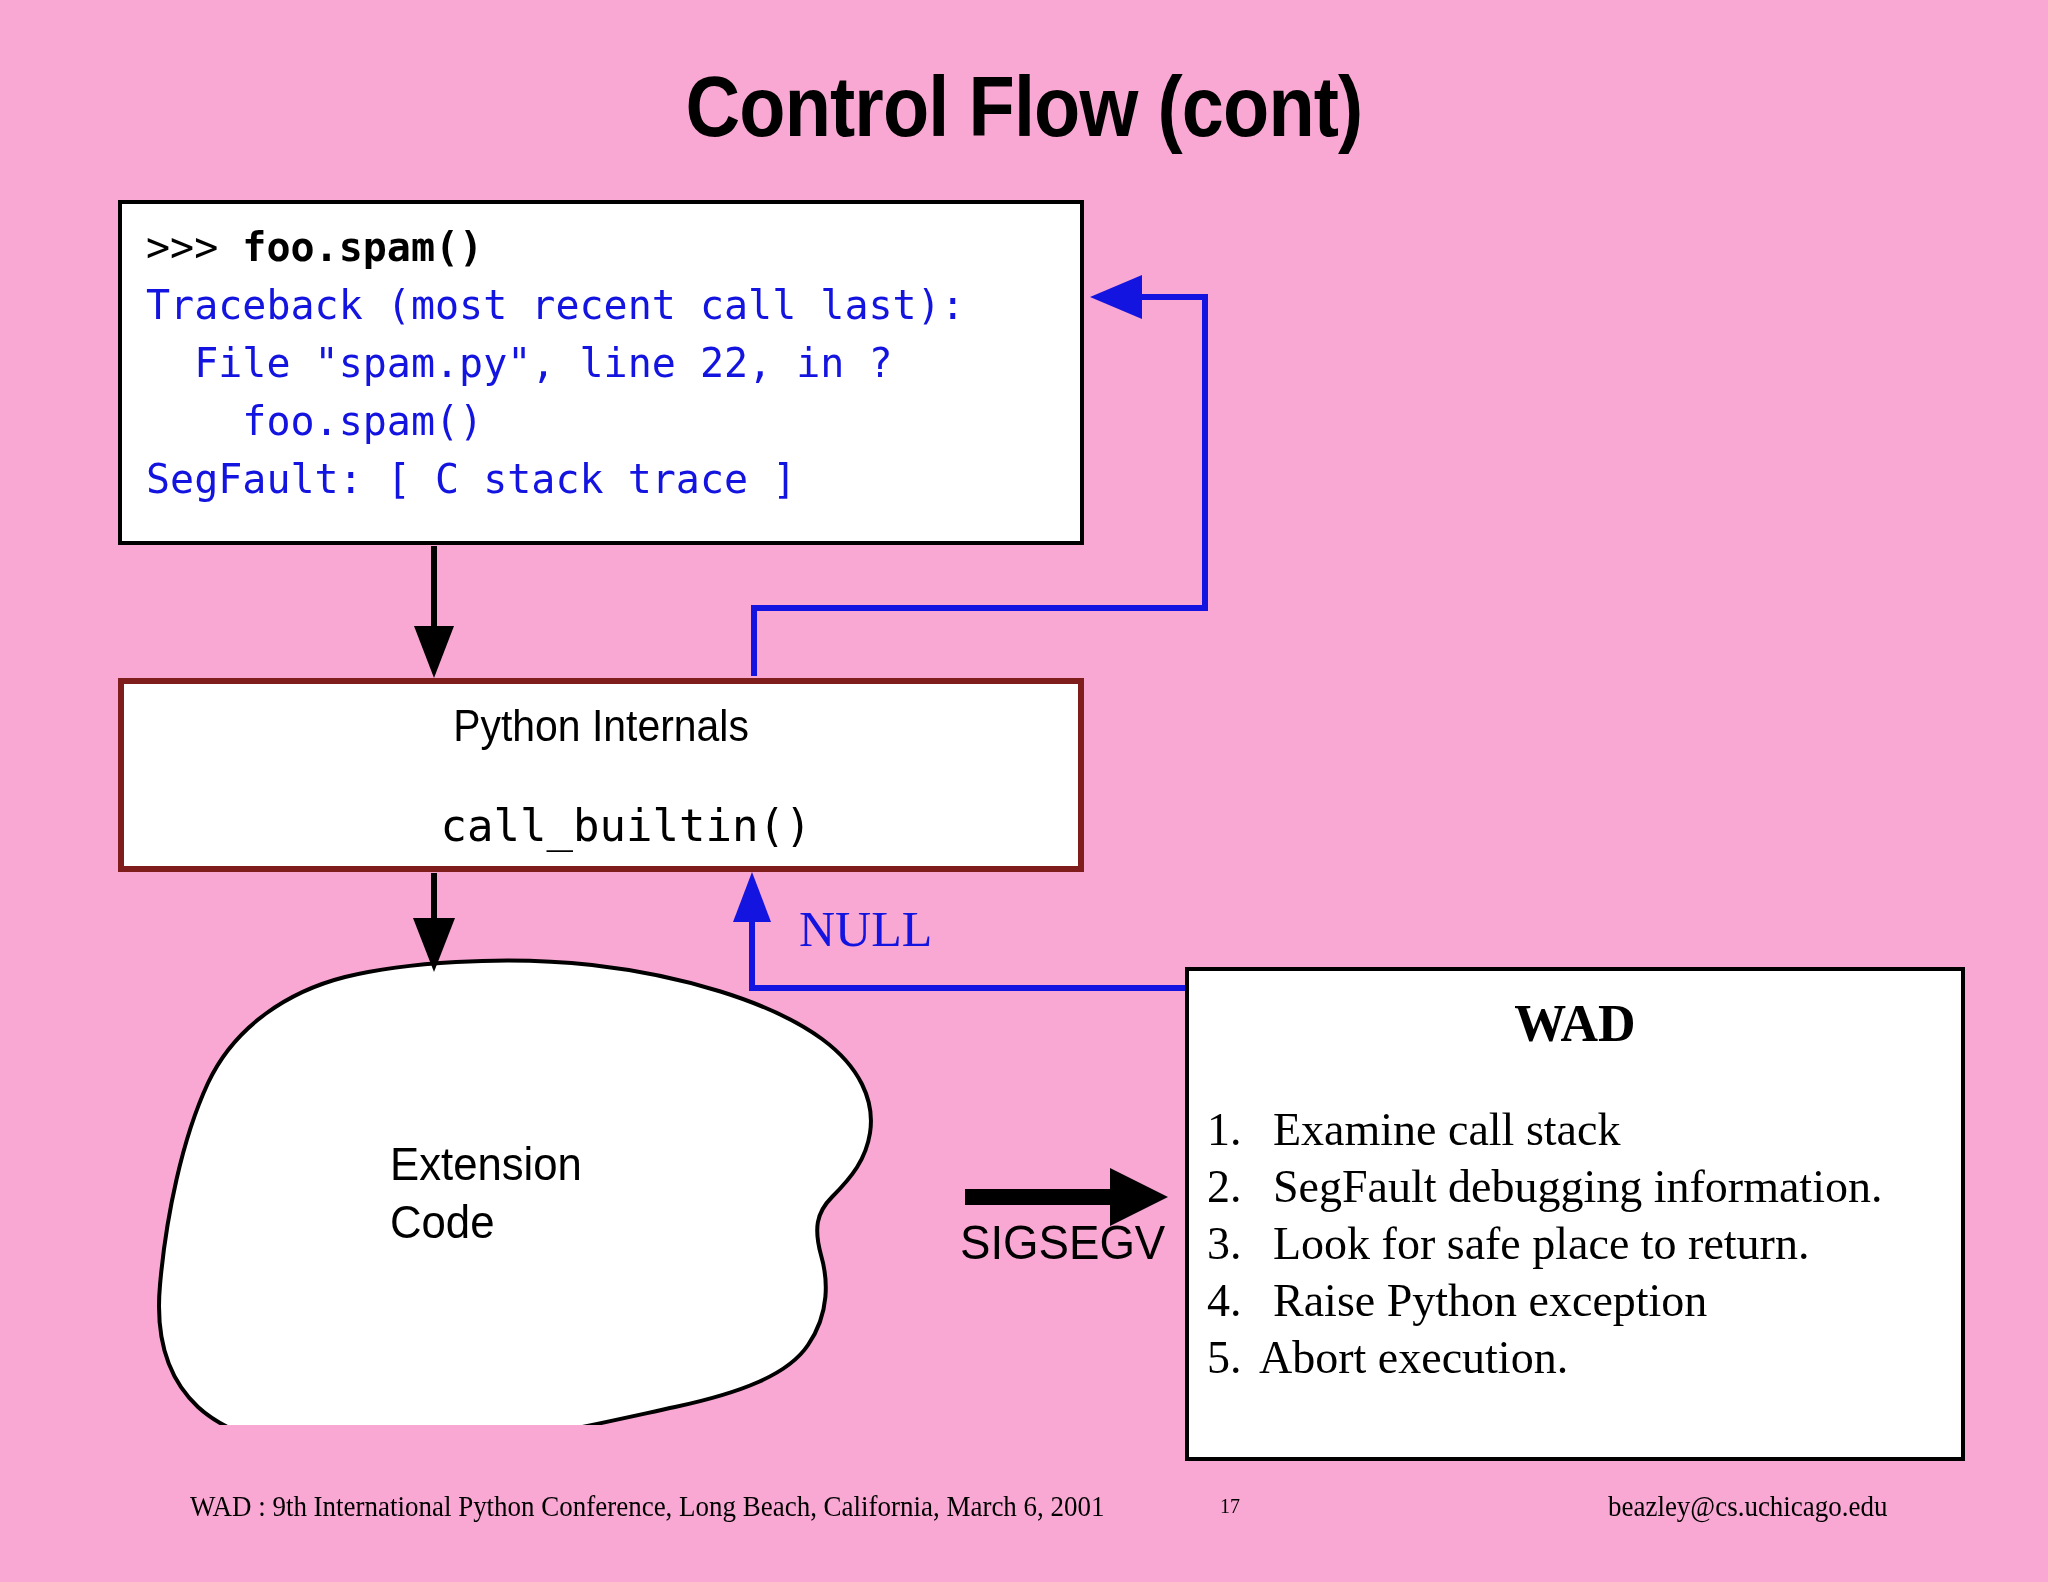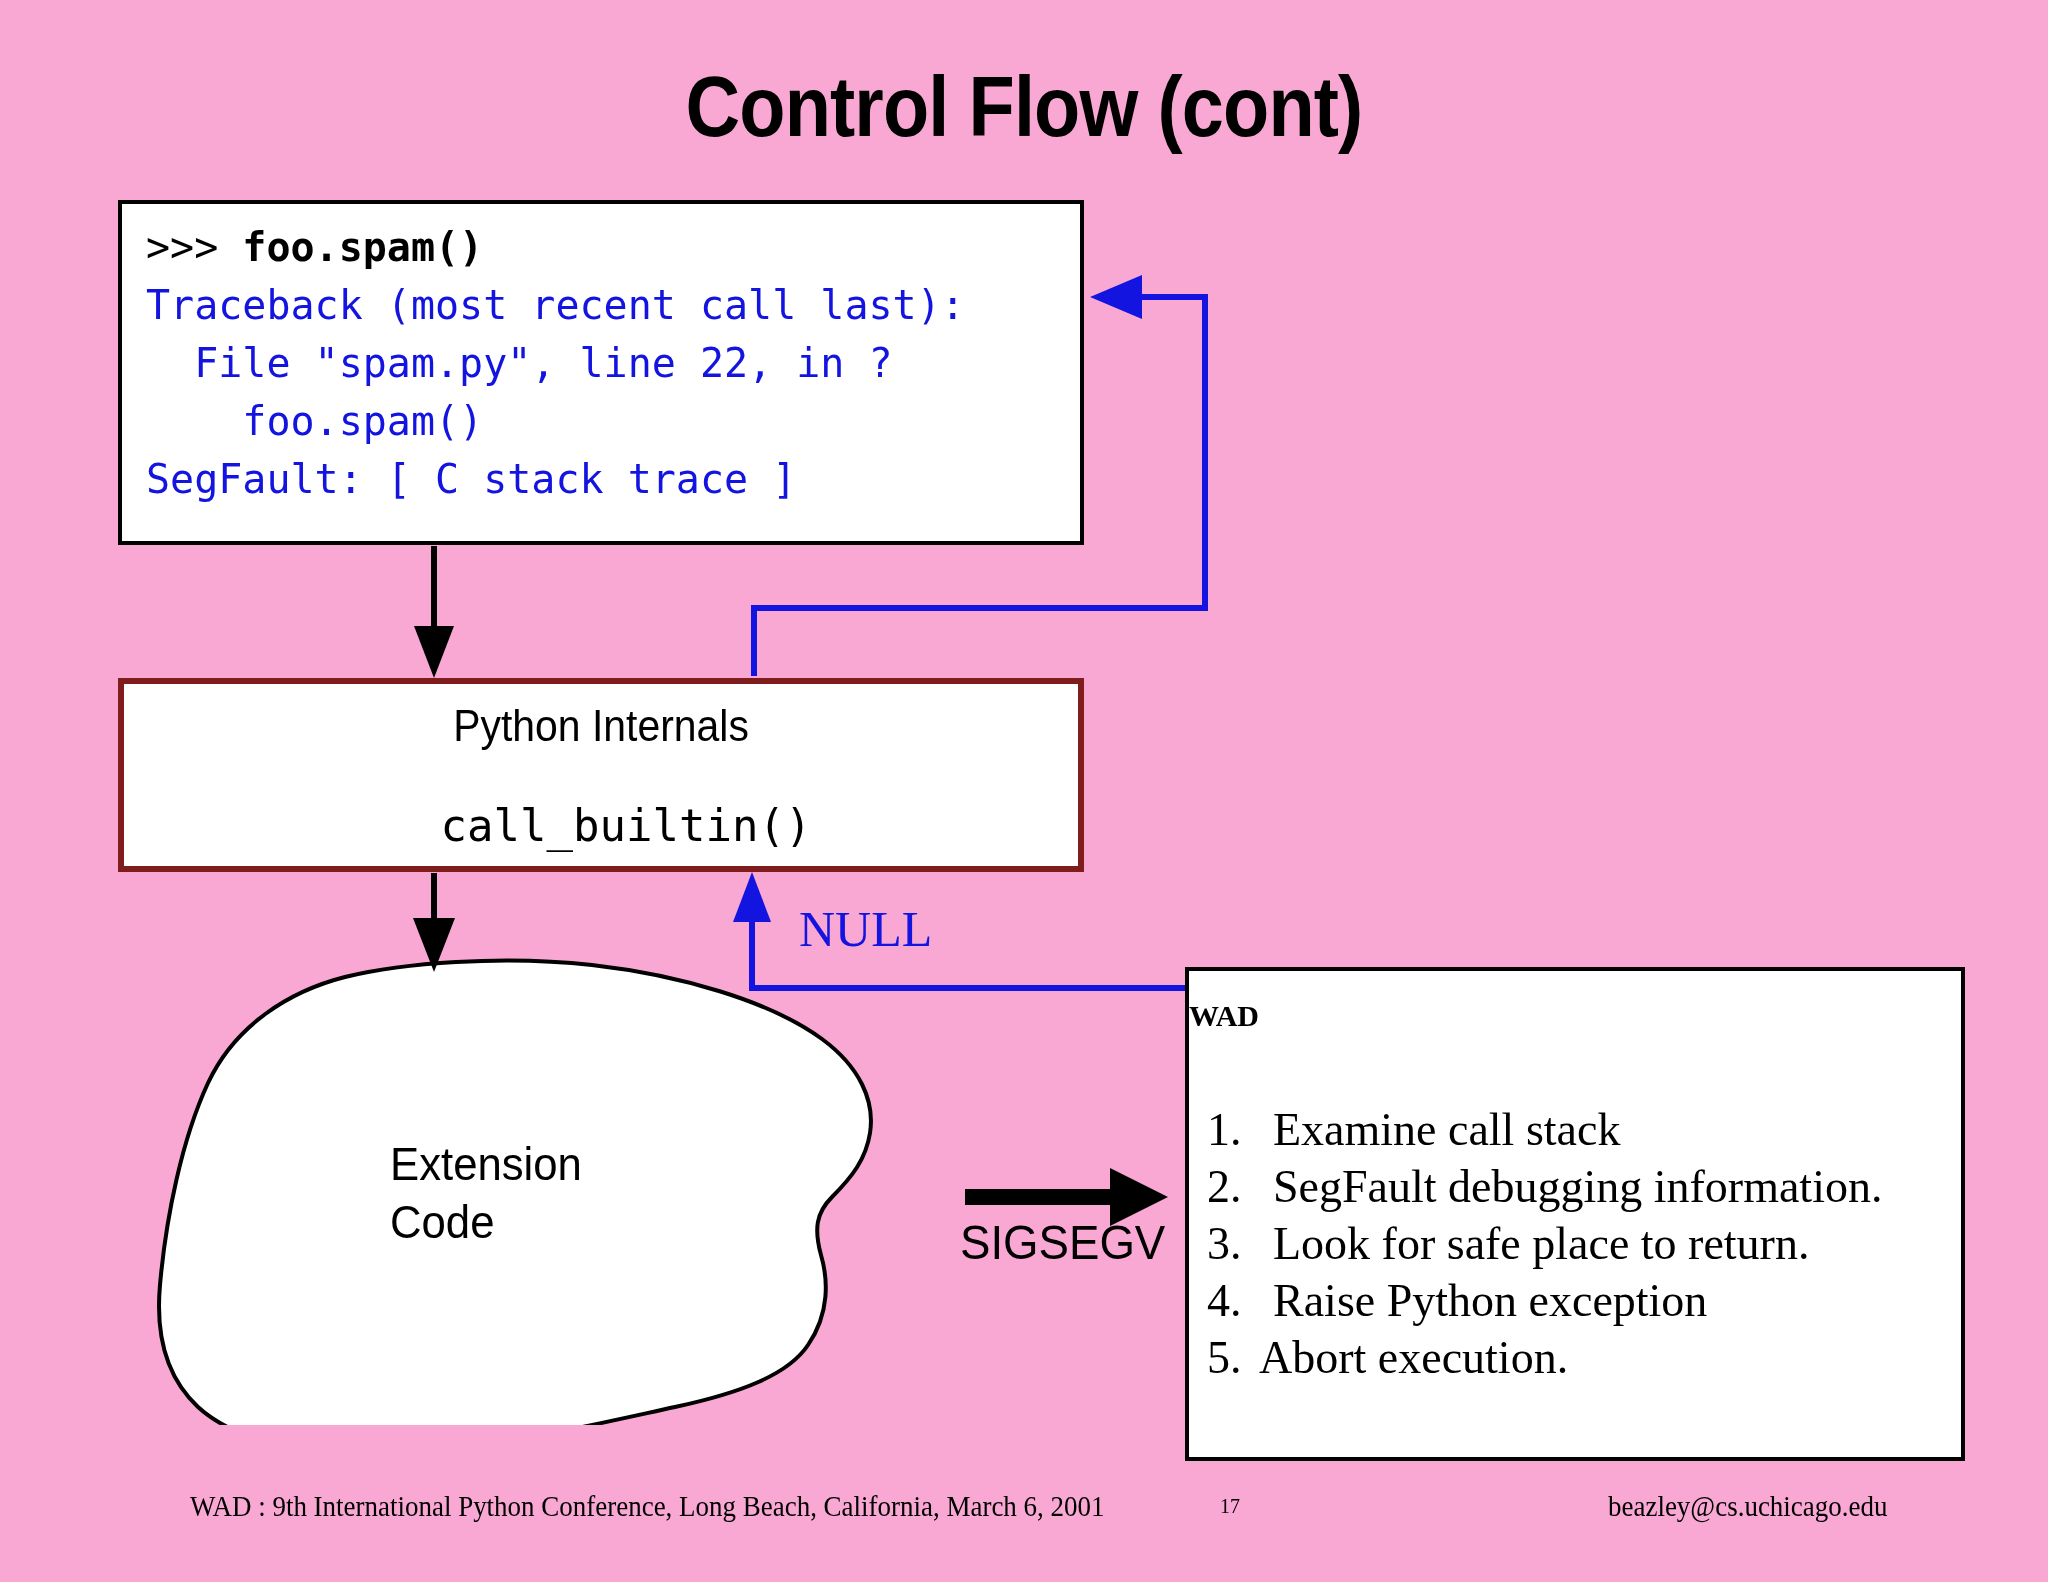--- a/index.html
+++ b/index.html
@@ -130,26 +130,26 @@
     top: 967px;
     width: 780px;
     height: 494px;
     border: 4px solid #000000;
     box-sizing: border-box;
     background: #ffffff;
   }
   #wad-title {
     position: absolute;
     left: 0;
-    top: 18px;
+    top: 26px;
     width: 100%;
-    text-align: left;
+    text-align: center;
     font-family: "Liberation Serif", serif;
     font-weight: bold;
-    font-size: 30px;
+    font-size: 52px;
     line-height: 54px;
     color: #000000;
   }
   #wad-list {
     position: absolute;
     left: 18px;
     top: 130px;
     width: 745px;
   }
   .wad-item {

